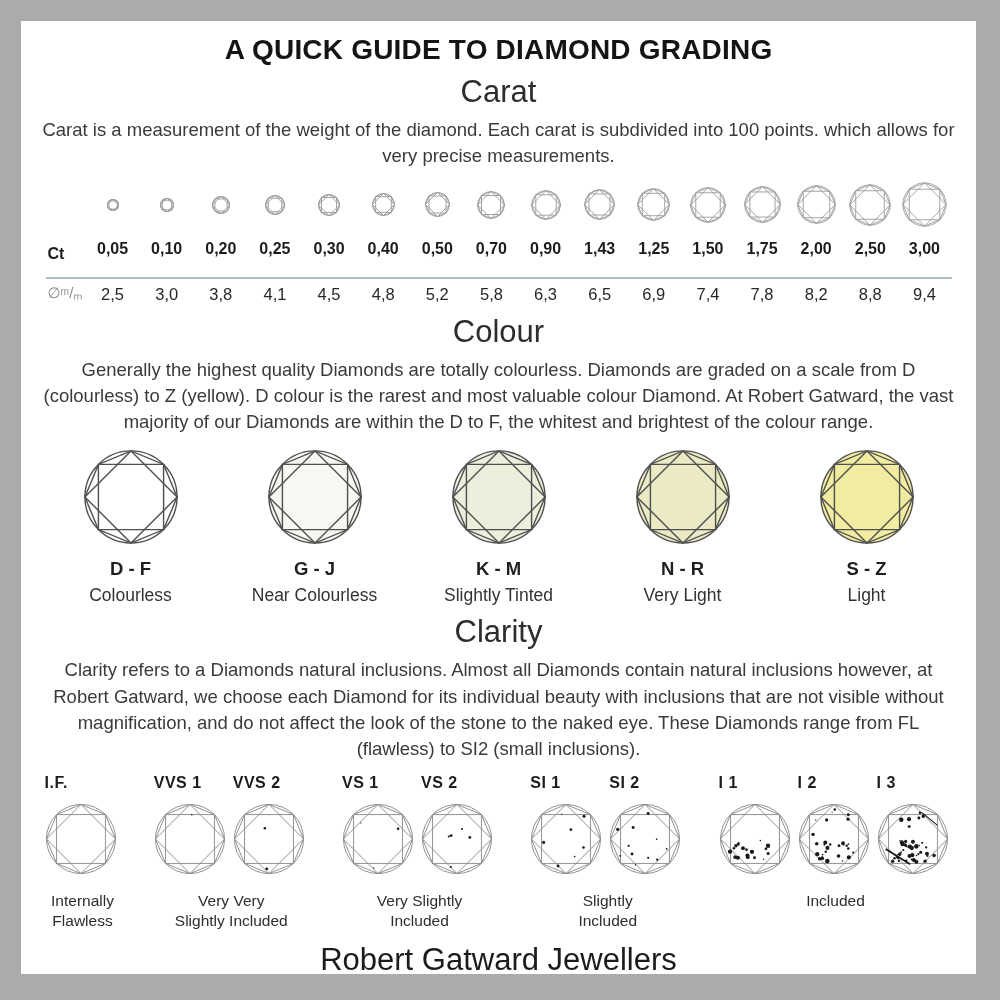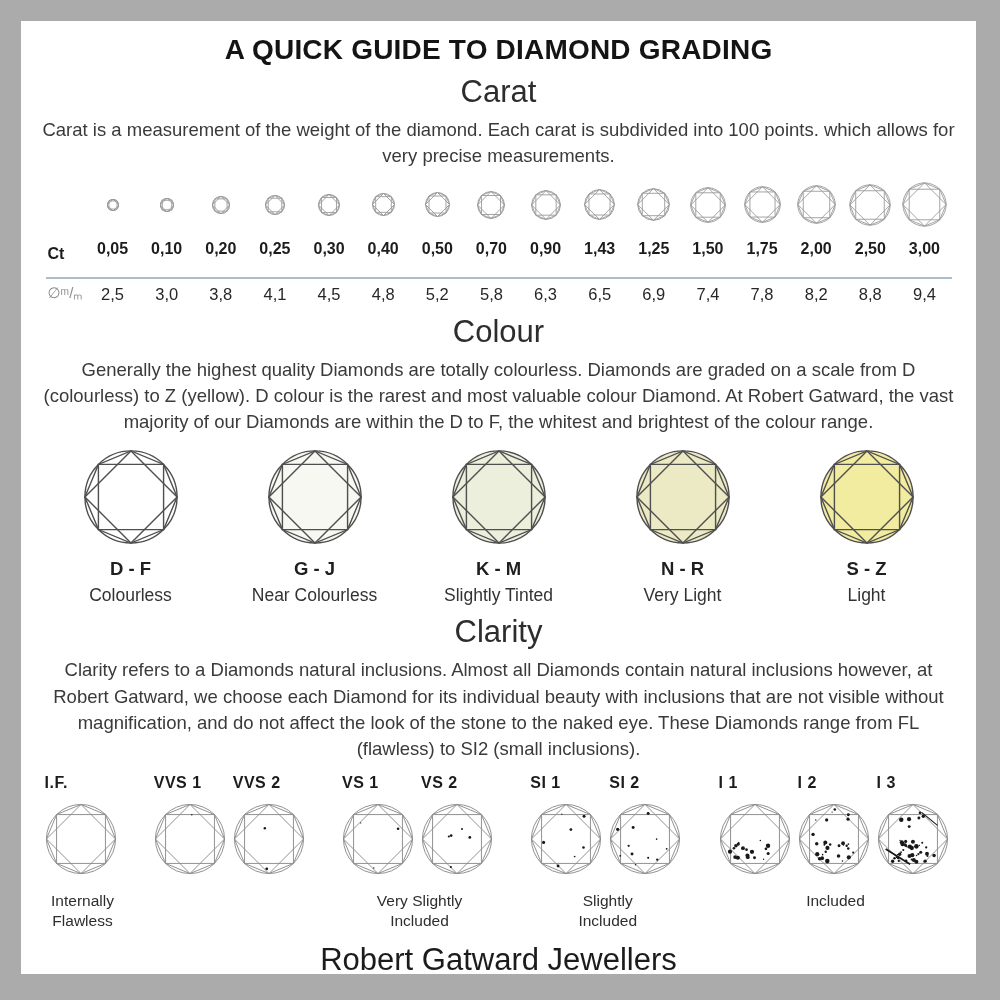--- a/index.html
+++ b/index.html
@@ -319,20 +319,22 @@
             <div><svg width="72" height="72" viewBox="0 0 100 100">
                 <circle cx="50" cy="50" r="48" fill="#ffffff" stroke="#8c8c8c" stroke-width="1.32"></circle>
                 <polygon points="98.00,50.00 83.94,83.94 50.00,98.00 16.06,83.94 2.00,50.00 16.06,16.06 50.00,2.00 83.94,16.06" fill="none" stroke="#8c8c8c" stroke-width="1.32"></polygon>
                 <polygon points="50.00,2.00 98.00,50.00 50.00,98.00 2.00,50.00" fill="none" stroke="#8c8c8c" stroke-width="1.32"></polygon>
                 <polygon points="83.94,16.06 83.94,83.94 16.06,83.94 16.06,16.06" fill="none" stroke="#8c8c8c" stroke-width="1.32"></polygon>
                 <circle cx="44.2" cy="35.2" r="1.70" fill="#191919"></circle>
                 <circle cx="46.9" cy="91.4" r="1.97" fill="#191919"></circle>
               </svg></div>
           </div>
         </div>
+        <div class="group-caption">Very Very
+Slightly Included</div>
       </div>
       <div class="clarity-group">
         <div class="group-gems">
           <div class="clarity-item">
             <div class="clarity-label">VS 1</div>
             <div><svg width="72" height="72" viewBox="0 0 100 100">
                 <circle cx="50" cy="50" r="48" fill="#ffffff" stroke="#8c8c8c" stroke-width="1.32"></circle>
                 <polygon points="98.00,50.00 83.94,83.94 50.00,98.00 16.06,83.94 2.00,50.00 16.06,16.06 50.00,2.00 83.94,16.06" fill="none" stroke="#8c8c8c" stroke-width="1.32"></polygon>
                 <polygon points="50.00,2.00 98.00,50.00 50.00,98.00 2.00,50.00" fill="none" stroke="#8c8c8c" stroke-width="1.32"></polygon>
                 <polygon points="83.94,16.06 83.94,83.94 16.06,83.94 16.06,16.06" fill="none" stroke="#8c8c8c" stroke-width="1.32"></polygon>

